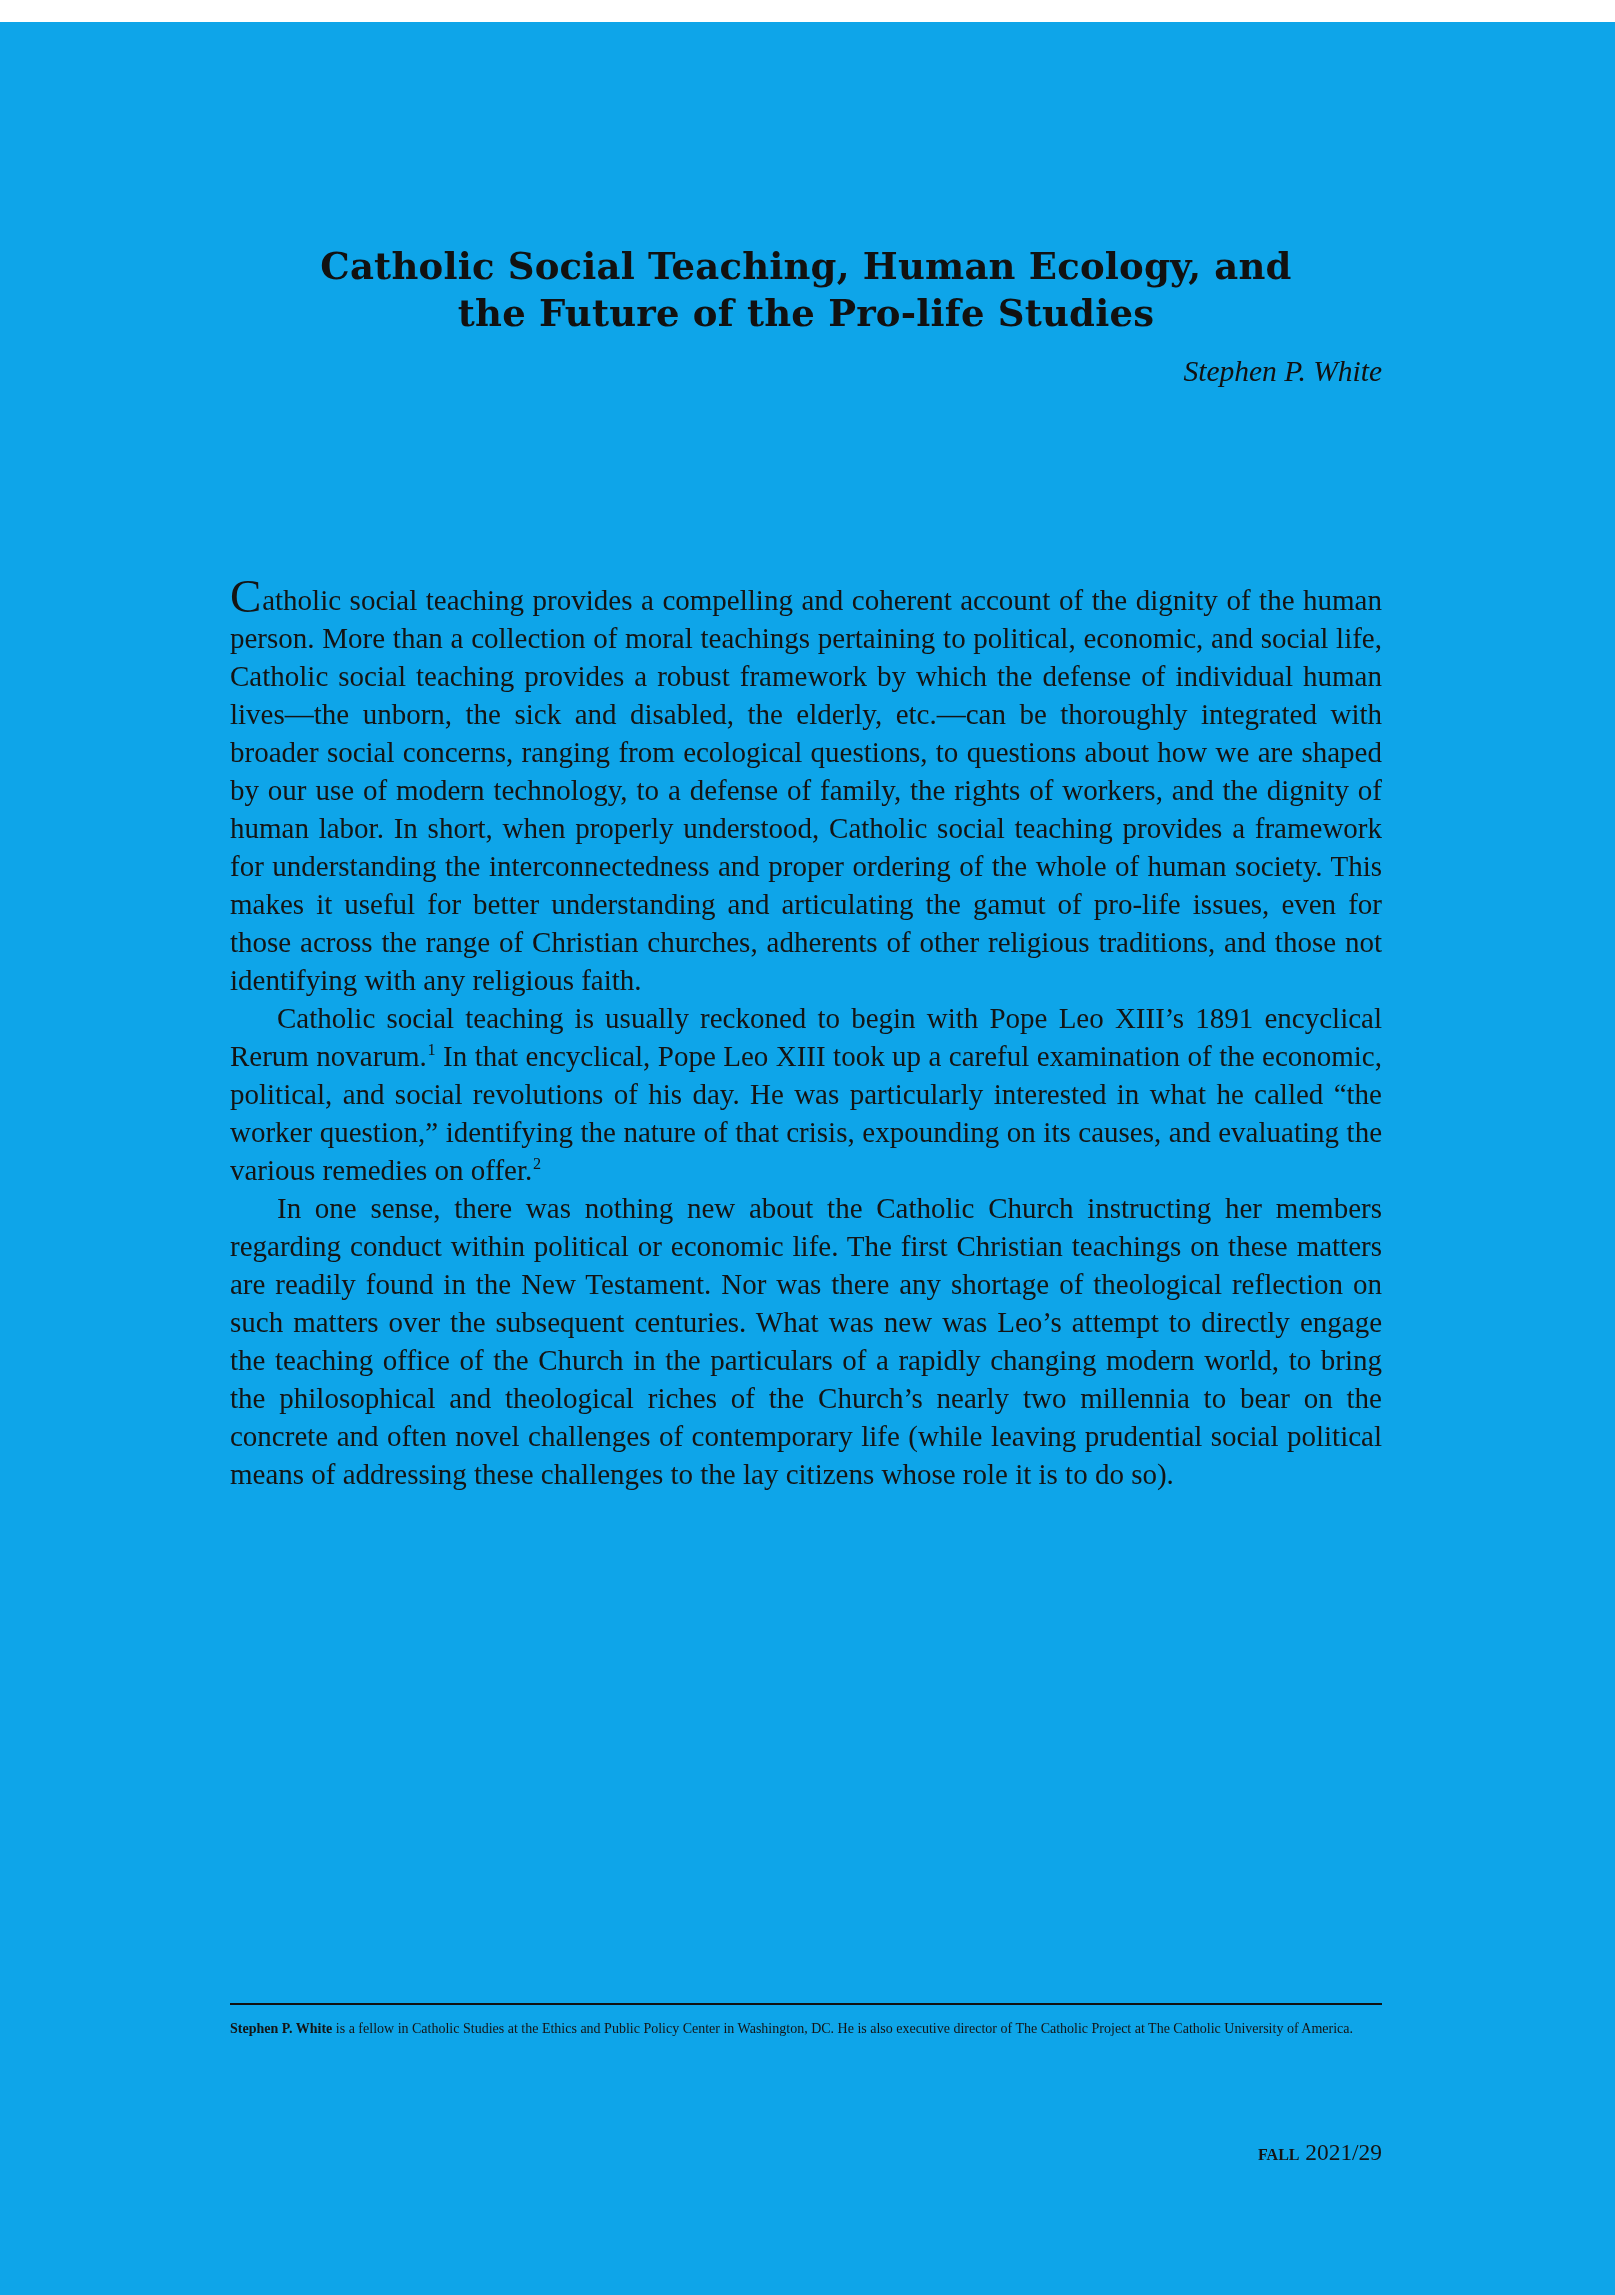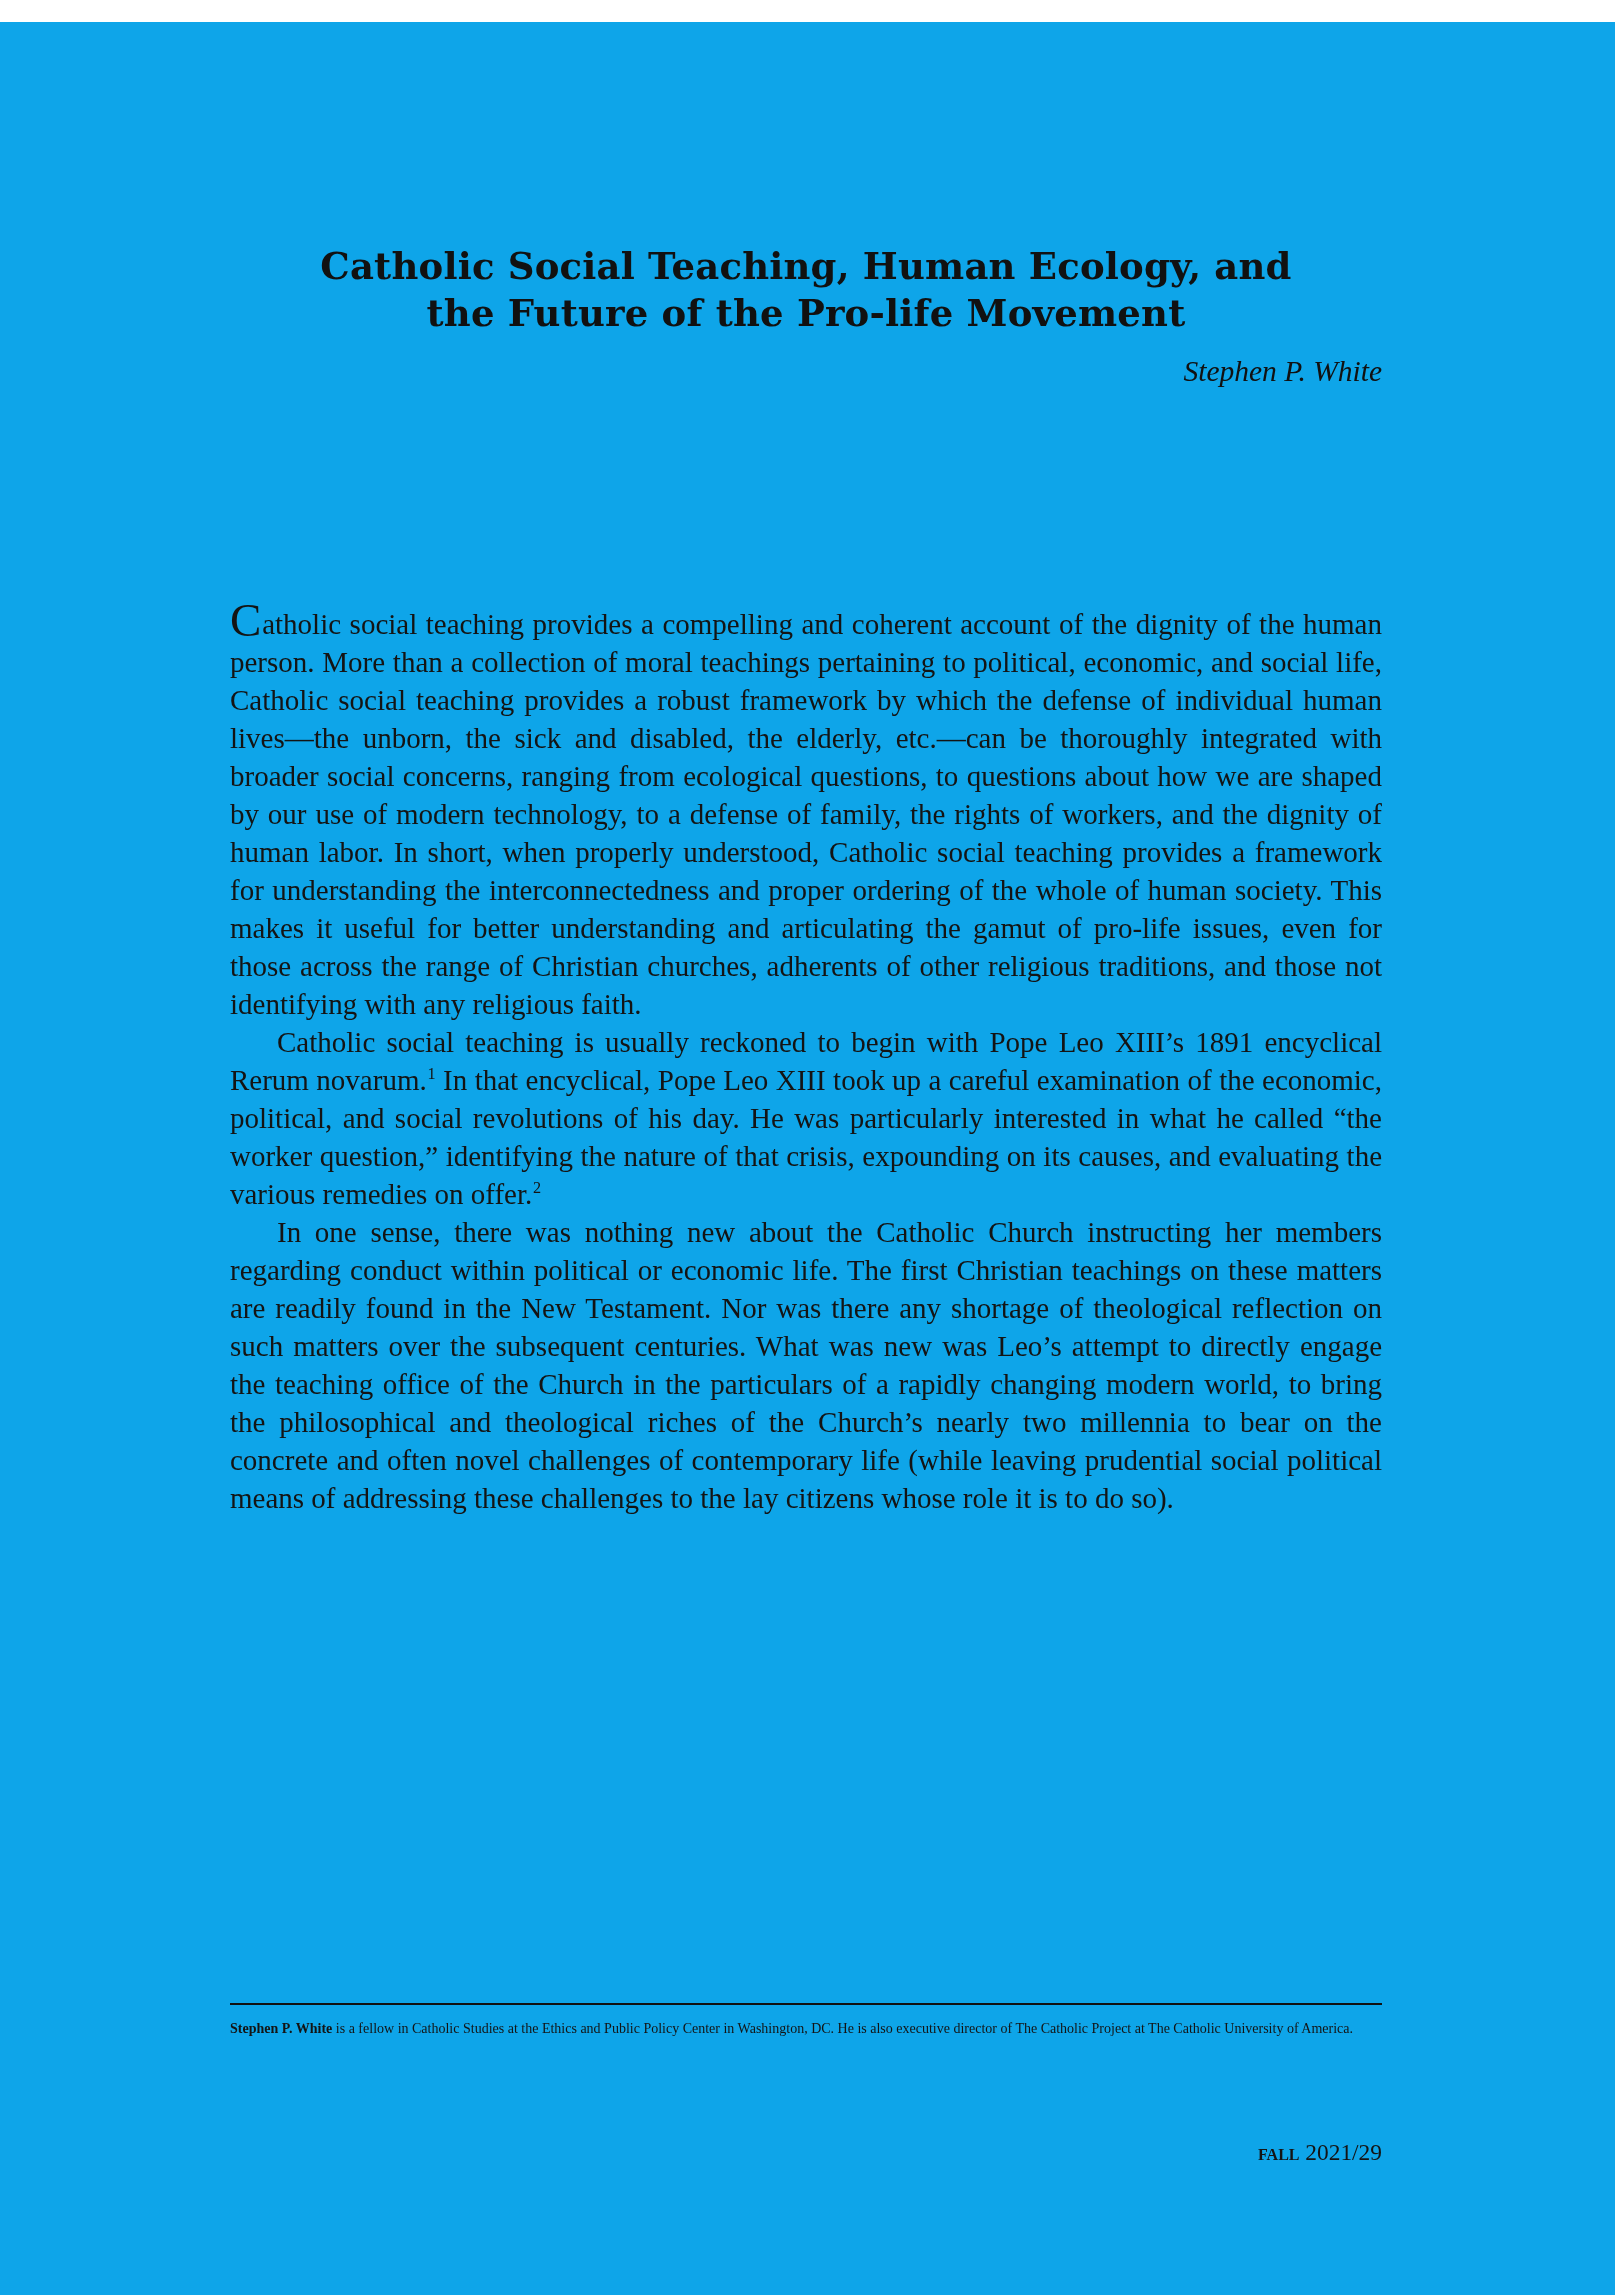--- a/index.html
+++ b/index.html
@@ -52,21 +52,21 @@
     font-size: 29.5px;
     font-style: italic;
     line-height: 1.2;
     color: #111111;
   }
 
   
   .body-copy {
     position: absolute;
     left: 230px;
-    top: 580px;
+    top: 556px;
     width: 1152px;
   }
 
   .body-copy p {
     margin: 0;
     font-size: 29px;
     line-height: 38px;
     text-align: justify;
     text-justify: inter-word;
     hyphens: none;
@@ -137,21 +137,21 @@
   .smallcaps::first-letter { text-transform: uppercase; }
 </style>
 </head>
 <body>
 
 <div class="page">
 
   <div class="text-column">
     <h1 class="article-title">
       <span class="title-line">Catholic Social Teaching, Human Ecology, and</span>
-      <span class="title-line">the Future of the Pro-life Movement</span>
+      <span class="title-line">the Future of the Pro-life Studies</span>
     </h1>
     <p class="byline">Stephen P. White</p>
   </div>
 
   <div class="body-copy">
 
     <p><span class="dropcap">C</span><span>atholic social teaching provides a compelling and coherent account of the dignity of the human person. More than a collection of moral teachings pertaining to political, economic, and social life, Catholic social teaching provides a robust framework by which the defense of individual human lives—the unborn, the sick and disabled, the elderly, etc.—can be thoroughly integrated with broader social concerns, ranging from ecological questions, to questions about how we are shaped by our use of modern technology, to a defense of family, the rights of workers, and the dignity of human labor. In short, when properly understood, Catholic social teaching provides a framework for understanding the interconnectedness and proper ordering of the whole of human society. This makes it useful for better understanding and articulating the gamut of pro-life issues, even for those across the range of Christian churches, adherents of other religious traditions, and those not identifying with any religious faith.</span></p>
 
     <p class="indent"><span>Catholic social teaching is usually reckoned to begin with Pope Leo XIII’s 1891 encyclical </span><span class="it">Rerum novarum</span><span>.</span><sup class="fnref">1</sup><span> In that encyclical, Pope Leo XIII took up a careful examination of the economic, political, and social revolutions of his day. He was particularly interested in what he called “the worker question,” identifying the nature of that crisis, expounding on its causes, and evaluating the various remedies on offer.</span><sup class="fnref">2</sup></p>
 

